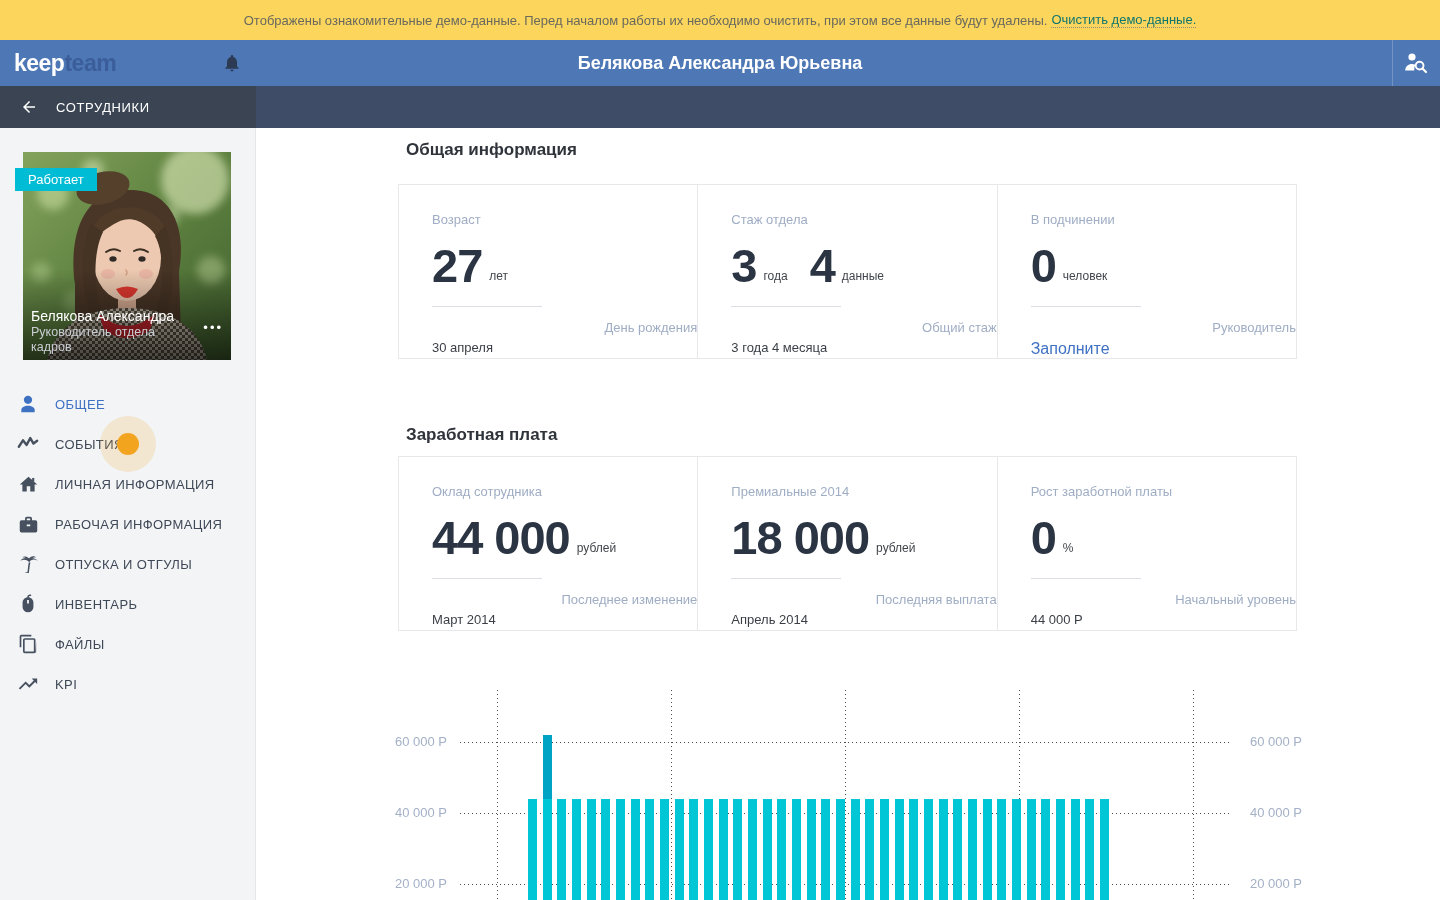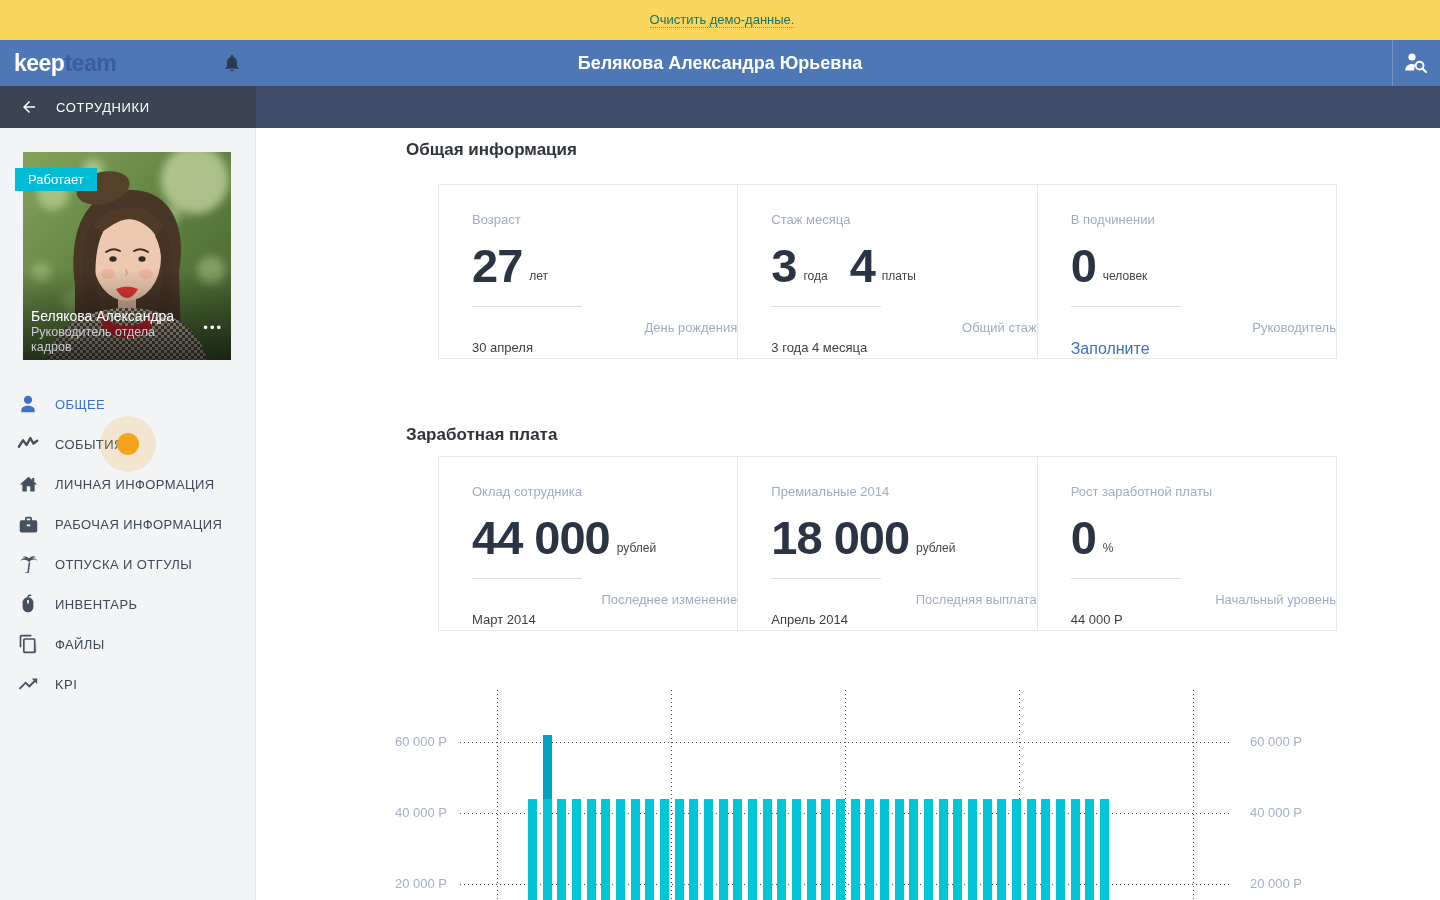--- a/index.html
+++ b/index.html
@@ -49,21 +49,21 @@
                 background:rgba(242,160,32,0.17); pointer-events:none; z-index:2; }
   .hint-dot { position:absolute; left:117px; top:305px; width:22px; height:22px; border-radius:50%;
               background:#f2a41f; z-index:3; cursor:pointer; }
 
   
   .section-title { position:absolute; left:406px; font-size:17px; font-weight:bold; color:#2f333a; }
   #title-general { top:140px; }
   #title-salary  { top:425px; }
 
   .cards-row { position:absolute; left:398px; width:899px; height:175px; background:#fff;
-               border:1px solid #e7e8ea; display:flex;margin-left:40px; }
+               border:1px solid #e7e8ea; display:flex; }
   #cards-general { top:184px; }
   #cards-salary  { top:456px; }
   .card { flex:1; padding:27px 0 0 33px; }
   .card + .card { border-left:1px solid #e7e8ea; }
   .card-label { font-size:13px; color:#9fadc4; margin-bottom:10px; }
   .big-row { display:flex; align-items:flex-end; height:50px; }
   .big-num { font-size:47px; font-weight:bold; color:#2b3442; line-height:0.92; letter-spacing:-1px; }
   .big-unit { font-size:12px; color:#41464d; margin-left:7px; padding-bottom:4px; }
   .big-gap { width:22px; }
   .card-divider { width:110px; height:1px; background:#dbdfe5; margin:19px 0 13px; }
@@ -82,20 +82,21 @@
   .ytick.right { left:1250px; text-align:left; }
   .bar { position:absolute; width:9px; background:#00c6d6; }
   .bar .bonus-seg { width:9px; background:#00a3c3; }
 </style>
 </head>
 <body>
 
 <div id="page">
 
   <div class="banner">
+    <span>Отображены ознакомительные демо-данные. Перед началом работы их необходимо очистить, при этом все данные будут удалены.</span>
     <a>Очистить демо-данные.</a>
   </div>
 
   <div class="header">
     <div class="logo">
       <span class="k">keep</span>
         <span class="t">team</span>
     </div>
     <svg class="bell" viewBox="0 0 24 24">
       <path fill="#2c3a54" d="M12 22c1.1 0 2-.9 2-2h-4c0 1.1.9 2 2 2zm6-6v-5c0-3.07-1.63-5.64-4.5-6.32V4a1.5 1.5 0 0 0-3 0v.68C7.63 5.36 6 7.92 6 11v5l-2 2v1h16v-1l-2-2z"></path>
@@ -265,27 +266,27 @@
       <div class="card-label">Возраст</div>
       <div class="big-row">
         <span class="big-num">27</span>
         <span class="big-unit">лет</span>
       </div>
       <div class="card-divider"></div>
       <div class="sub-label">День рождения</div>
       <div class="sub-value">30 апреля</div>
     </div>
     <div class="card">
-      <div class="card-label">Стаж месяца</div>
+      <div class="card-label">Стаж отдела</div>
       <div class="big-row">
         <span class="big-num">3</span>
         <span class="big-unit">года</span>
         <span class="big-gap"></span>
         <span class="big-num">4</span>
-        <span class="big-unit">платы</span>
+        <span class="big-unit">данные</span>
       </div>
       <div class="card-divider"></div>
       <div class="sub-label">Общий стаж</div>
       <div class="sub-value">3 года 4 месяца</div>
     </div>
     <div class="card">
       <div class="card-label">В подчинении</div>
       <div class="big-row">
         <span class="big-num">0</span>
         <span class="big-unit">человек</span>

